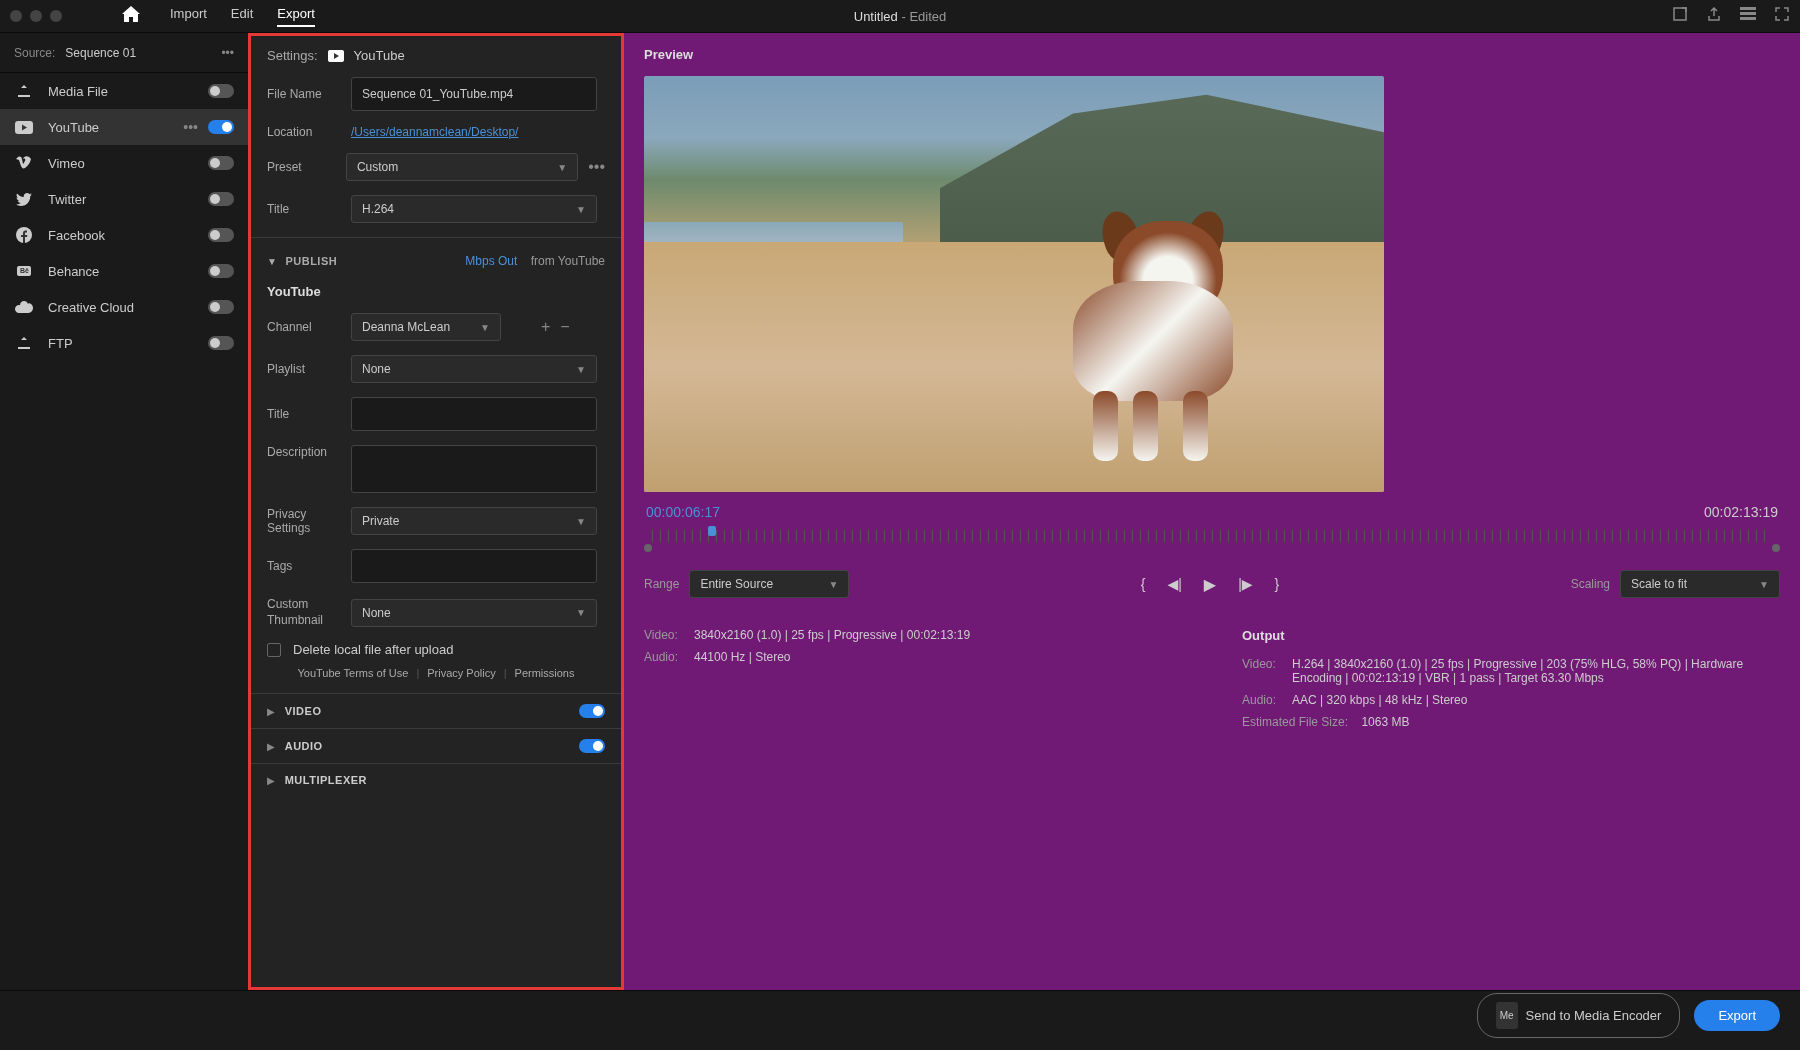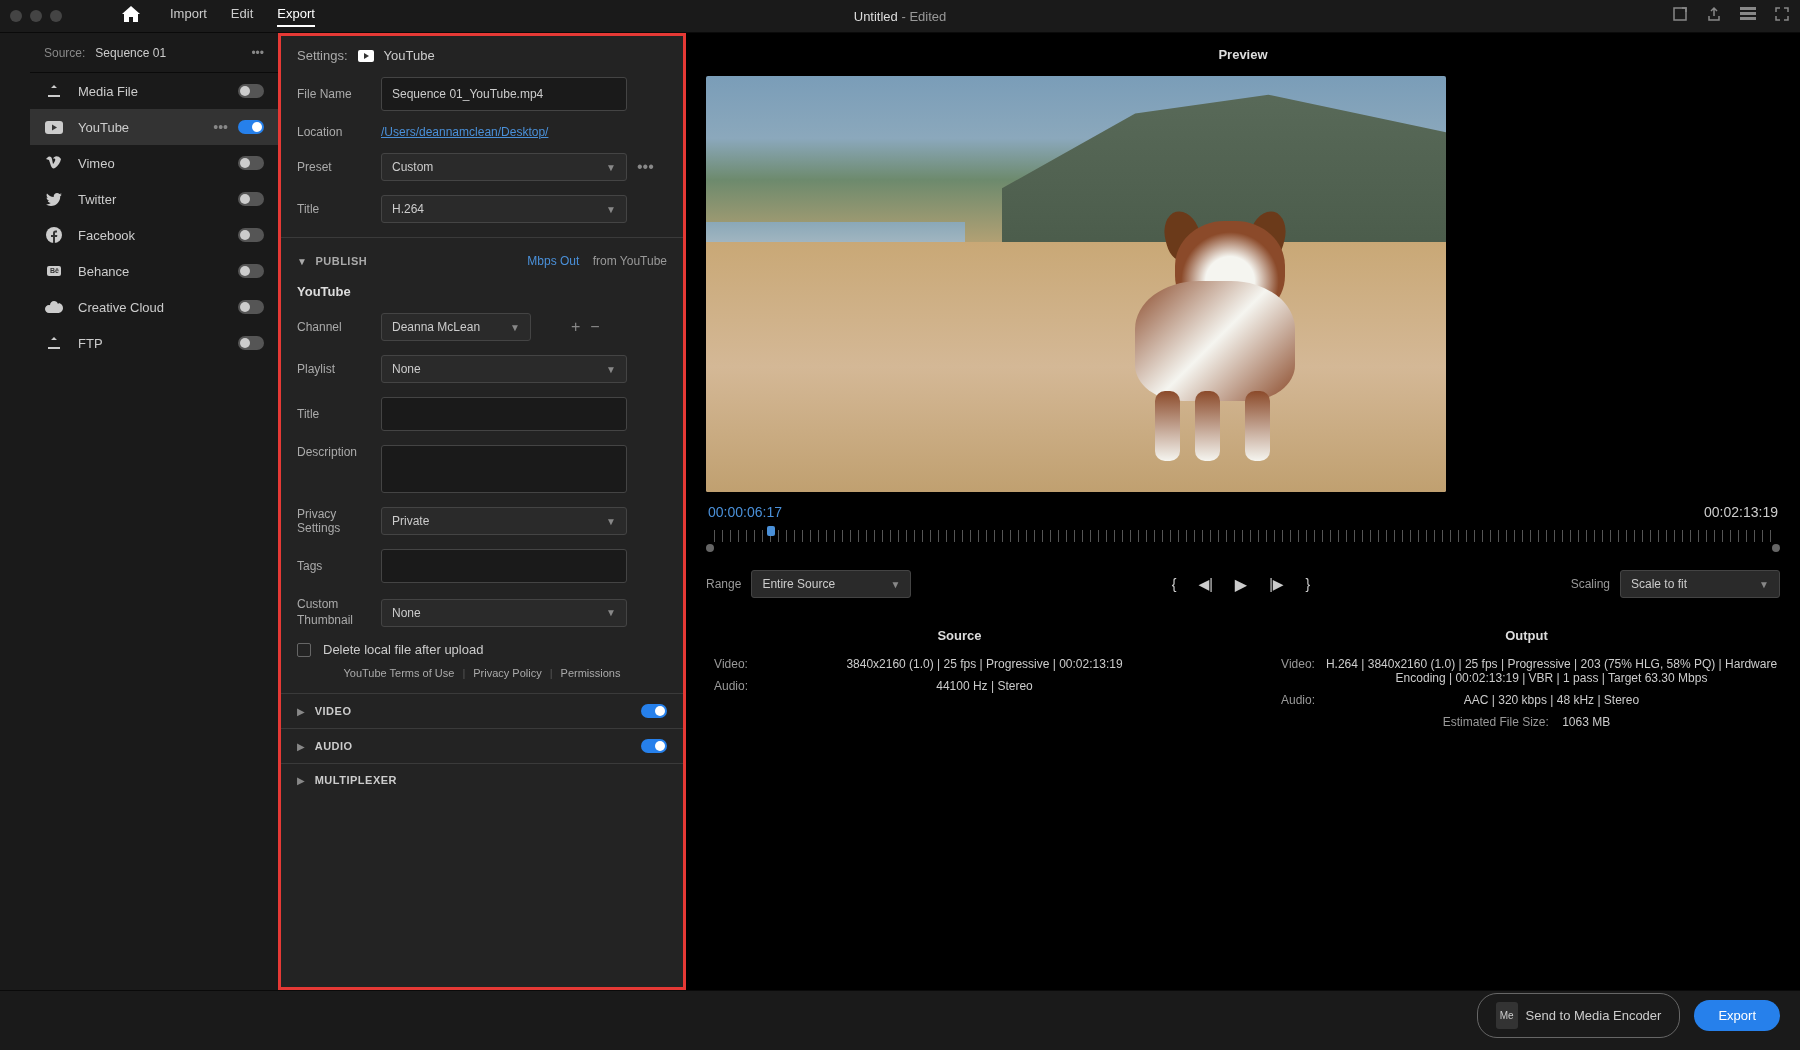--- a/index.html
+++ b/index.html
@@ -12,21 +12,21 @@
 .home-icon { color: #fff; font-size: 18px; margin-right: 30px; cursor: pointer; }
 .top-tabs { display: flex; gap: 24px; }
 .top-tab { color: #ccc; cursor: pointer; padding-bottom: 4px; }
 .top-tab.active { color: #fff; border-bottom: 2px solid #fff; }
 .title-center { position: absolute; left: 50%; transform: translateX(-50%); color: #999; }
 .title-center .docname { color: #ddd; }
 .top-right { margin-left: auto; display: flex; gap: 18px; color: #888; font-size: 16px; }
 .top-right span { cursor: pointer; }
 
 
-.main { display: flex; height: 957px; margin-left: 30px; }
+.main { display: flex; height: 957px; }
 
 
 .sidebar { width: 248px; background: #1a1a1a; padding-top: 0; }
 .source-row { height: 40px; display: flex; align-items: center; padding: 0 14px; color: #999; font-size: 12px; border-bottom: 1px solid #0a0a0a; }
 .source-row .srclabel { color: #888; margin-right: 10px; }
 .source-row .srcval { color: #ccc; }
 .source-row .dots { margin-left: auto; color: #888; cursor: pointer; }
 .dest-item { display: flex; align-items: center; height: 36px; padding: 0 14px; cursor: pointer; color: #ccc; }
 .dest-item.selected { background: #333; }
 .dest-icon { width: 20px; height: 16px; margin-right: 14px; display: flex; align-items: center; justify-content: center; }
@@ -34,21 +34,21 @@
 .dest-toggle { margin-left: auto; }
 .dest-more { margin-left: auto; margin-right: 10px; color: #888; font-size: 14px; }
 
 
 .toggle { width: 26px; height: 14px; border-radius: 10px; background: #555; position: relative; cursor: pointer; }
 .toggle::after { content: ''; width: 10px; height: 10px; border-radius: 50%; background: #ccc; position: absolute; top: 2px; left: 2px; }
 .toggle.on { background: #2680eb; }
 .toggle.on::after { left: 14px; background: #fff; }
 
 
-.settings { width: 408px; background: #232323; border: 3px solid #e53935; position: relative; overflow-y: auto; }
+.settings { width: 376px; background: #232323; border: 3px solid #e53935; position: relative; overflow-y: auto; }
 .settings-inner { padding: 12px 16px 0 16px; }
 .settings-header { display: flex; align-items: center; gap: 10px; margin-bottom: 14px; }
 .settings-header .label { color: #aaa; }
 .yt-badge { width: 16px; height: 12px; background: #fff; border-radius: 2px; display: flex; align-items: center; justify-content: center; }
 .form-row { display: flex; align-items: center; margin-bottom: 14px; }
 .form-row .flabel { width: 84px; color: #aaa; font-size: 12px; }
 .text-input { background: #1a1a1a; border: 1px solid #444; border-radius: 3px; padding: 16px 10px; color: #ccc; width: 246px; height: 26px; font-size: 12px; }
 .link-text { color: #4a90d9; text-decoration: underline; font-size: 12px; cursor: pointer; }
 .select { background: #2a2a2a; border: 1px solid #444; border-radius: 3px; padding: 6px 10px; color: #ccc; height: 28px; display: flex; align-items: center; justify-content: space-between; cursor: pointer; font-size: 12px; }
 .select-wide { width: 246px; }
@@ -69,21 +69,21 @@
 .footer-links { display: flex; justify-content: center; gap: 8px; font-size: 11px; color: #aaa; margin: 10px 0 14px 0; }
 .footer-links span { cursor: pointer; }
 .footer-links .sep { color: #555; }
 
 .collapsible-section { display: flex; align-items: center; padding: 10px 16px; border-top: 1px solid #3a3a3a; cursor: pointer; }
 .collapsible-section .cs-caret { color: #888; font-size: 10px; margin-right: 10px; }
 .collapsible-section .cs-label { font-size: 11px; font-weight: 600; letter-spacing: 0.5px; color: #ccc; }
 .collapsible-section .toggle { margin-left: auto; }
 
 
-.preview { flex: 1; background: #000000; padding: 14px 20px; text-align: center; }
+.preview { flex: 1; background: #701a75; padding: 14px 20px; }
 .preview-title { color: #ddd; font-weight: 600; margin-bottom: 14px; }
 .preview-video { width: 740px; height: 416px; background: linear-gradient(180deg, #7a9db8 0%, #8ba8bc 15%, #6d8a6d 25%, #c9a876 45%, #d4b896 100%); border-radius: 2px; position: relative; overflow: hidden; }
 .mountain { position: absolute; top: 0; right: 0; width: 60%; height: 45%; background: linear-gradient(180deg, #5a6b5a 0%, #4a5b4a 100%); clip-path: polygon(0 60%, 30% 20%, 60% 10%, 100% 30%, 100% 100%, 0 100%); }
 .sand { position: absolute; bottom: 0; left: 0; right: 0; height: 60%; background: linear-gradient(180deg, #c9a876 0%, #d4b896 50%, #c0a070 100%); }
 .ocean { position: absolute; top: 35%; left: 0; width: 35%; height: 15%; background: linear-gradient(180deg, #8aa8b8 0%, #d0d0d0 100%); }
 .dog { position: absolute; top: 30%; right: 15%; width: 220px; height: 260px; }
 .dog-body { position: absolute; top: 80px; left: 20px; width: 160px; height: 120px; background: linear-gradient(135deg, #8b4a2a 0%, #f5f5f0 50%, #8b4a2a 100%); border-radius: 40% 40% 30% 30%; }
 .dog-head { position: absolute; top: 20px; left: 60px; width: 110px; height: 100px; background: radial-gradient(circle at 50% 60%, #f5f5f0 30%, #8b4a2a 60%); border-radius: 45%; }
 .dog-ear1 { position: absolute; top: 10px; left: 50px; width: 35px; height: 50px; background: #6b3a1a; border-radius: 50% 50% 40% 40%; transform: rotate(-15deg); }
 .dog-ear2 { position: absolute; top: 10px; left: 135px; width: 35px; height: 50px; background: #6b3a1a; border-radius: 50% 50% 40% 40%; transform: rotate(15deg); }
@@ -424,21 +424,20 @@
       </div>
       <span class="ctrl-label">Scaling</span>
       <div class="select scaling-select">
         <span>Scale to fit</span>
         <span class="chev">▼</span>
       </div>
     </div>
 
     <div class="info-grid">
       <div class="info-col">
-        <div class="info-heading">Source</div>
         <div class="info-row">
           <span class="ilabel">Video:</span>
           <span class="ival">3840x2160 (1.0) | 25 fps | Progressive | 00:02:13:19</span>
         </div>
         <div class="info-row">
           <span class="ilabel">Audio:</span>
           <span class="ival">44100 Hz | Stereo</span>
         </div>
       </div>
       <div class="info-col">

